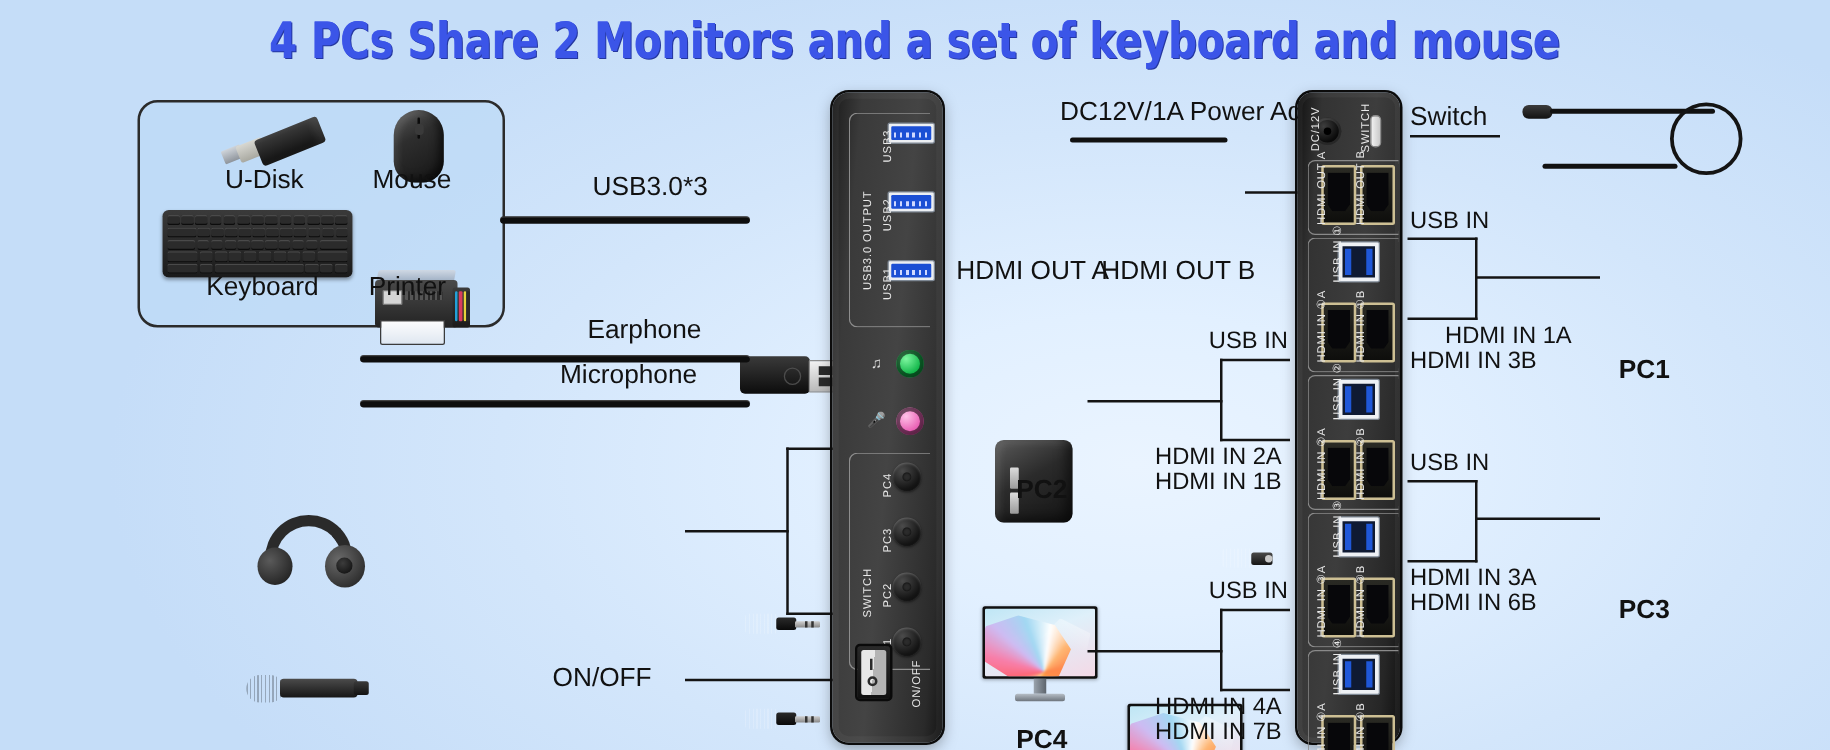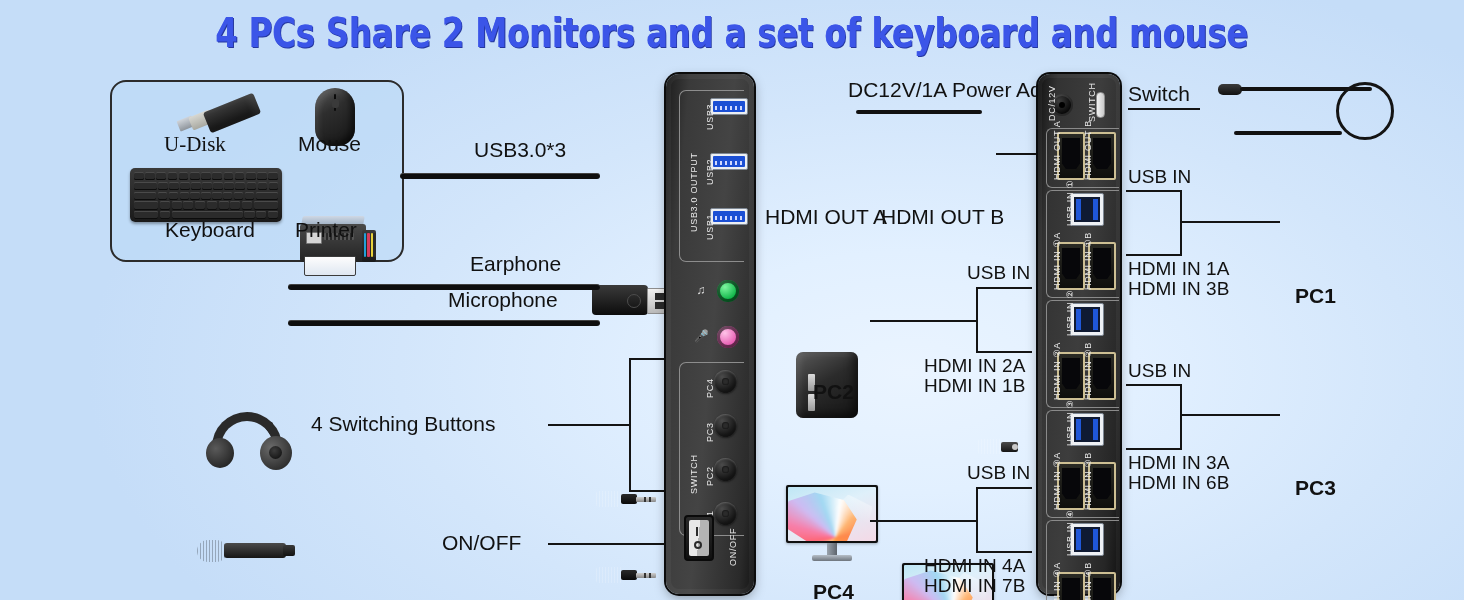--- a/index.html
+++ b/index.html
@@ -302,21 +302,21 @@
 
   <div class="abs nosel" id="title">4 PCs Share 2 Monitors and a set of keyboard and mouse</div>
 
   <div class="abs" id="perif-box"></div>
 
   <div class="abs" style="left:178px;top:96px;width:84px;height:40px;">
     <div class="abs udisk-metal" style="left:0px;top:22px;"></div>
     <div class="abs udisk-cap" style="left:12px;top:17px;"></div>
     <div class="abs udisk-body" style="left:27px;top:6px;"></div>
   </div>
-  <div class="abs lbl nosel" style="left:164px;top:132px;font-family:Liberation Serif, serif;">U-Disk</div>
+  <div class="abs lbl nosel" style="left:180px;top:132px;">U-Disk</div>
 
   <div class="abs mouse" style="left:315px;top:88px;"></div>
   <div class="abs lbl nosel" style="left:298px;top:132px;">Mouse</div>
 
   <div class="abs kbd" style="left:130px;top:168px;">
     <div class="kbd-row">
         <i class="key"></i>
         <i class="key"></i>
         <i class="key"></i>
         <i class="key"></i>
@@ -421,21 +421,20 @@
       <div class="mic-tip"></div>
   </div>
   <div class="abs cable" style="left:288px;top:320px;width:312px;"></div>
   <div class="abs jack" style="left:596px;top:315px;">
     <div class="jack-grip"></div>
       <div class="jack-neck"></div>
       <div class="jack-pin"></div>
   </div>
   <div class="abs lbl nosel" style="left:448px;top:288px;">Microphone</div>
 
-  <div class="abs lbl nosel" style="left:311px;top:412px;">4 Switching Buttons</div>
   <div class="abs hline" style="left:548px;top:424px;width:83px;"></div>
   <div class="abs vline" style="left:629px;top:358px;height:134px;"></div>
   <div class="abs hline" style="left:629px;top:358px;width:38px;"></div>
   <div class="abs hline" style="left:629px;top:490px;width:38px;"></div>
 
   <div class="abs lbl nosel" style="left:442px;top:531px;">ON/OFF</div>
   <div class="abs hline" style="left:548px;top:543px;width:120px;"></div>
 
   <div class="abs" id="kvm-front">
 
@@ -576,21 +575,21 @@
   <div class="abs usbc" style="left:1218px;top:84px;"></div>
   <div class="abs cable-thin" style="left:1240px;top:87px;width:132px;"></div>
   <div class="abs cable-thin" style="left:1234px;top:131px;width:108px;"></div>
   <div class="abs" style="left:1336px;top:82px;width:52px;height:52px;border:3px solid #141414;border-radius:50%;"></div>
 
   <div class="abs lbl-s nosel" style="left:1128px;top:166px;">USB IN</div>
   <div class="abs hline" style="left:1126px;top:190px;width:56px;"></div>
   <div class="abs vline" style="left:1180px;top:190px;height:66px;"></div>
   <div class="abs hline" style="left:1126px;top:254px;width:56px;"></div>
   <div class="abs hline" style="left:1180px;top:221px;width:100px;"></div>
-  <div class="abs lbl-s nosel" style="left:1128px;top:258px;">HDMI IN 1A</div>
+  <div class="abs lbl-s nosel" style="left:1156px;top:258px;">HDMI IN 1A</div>
   <div class="abs lbl-s nosel" style="left:1128px;top:278px;">HDMI IN 3B</div>
 
   <div class="abs lbl-b nosel" style="left:1295px;top:284px;">PC1</div>
 
   <div class="abs lbl-s nosel" style="left:1128px;top:360px;">USB IN</div>
   <div class="abs hline" style="left:1126px;top:384px;width:56px;"></div>
   <div class="abs vline" style="left:1180px;top:384px;height:66px;"></div>
   <div class="abs hline" style="left:1126px;top:448px;width:56px;"></div>
   <div class="abs hline" style="left:1180px;top:414px;width:100px;"></div>
   <div class="abs lbl-s nosel" style="left:1128px;top:452px;">HDMI IN 3A</div>

